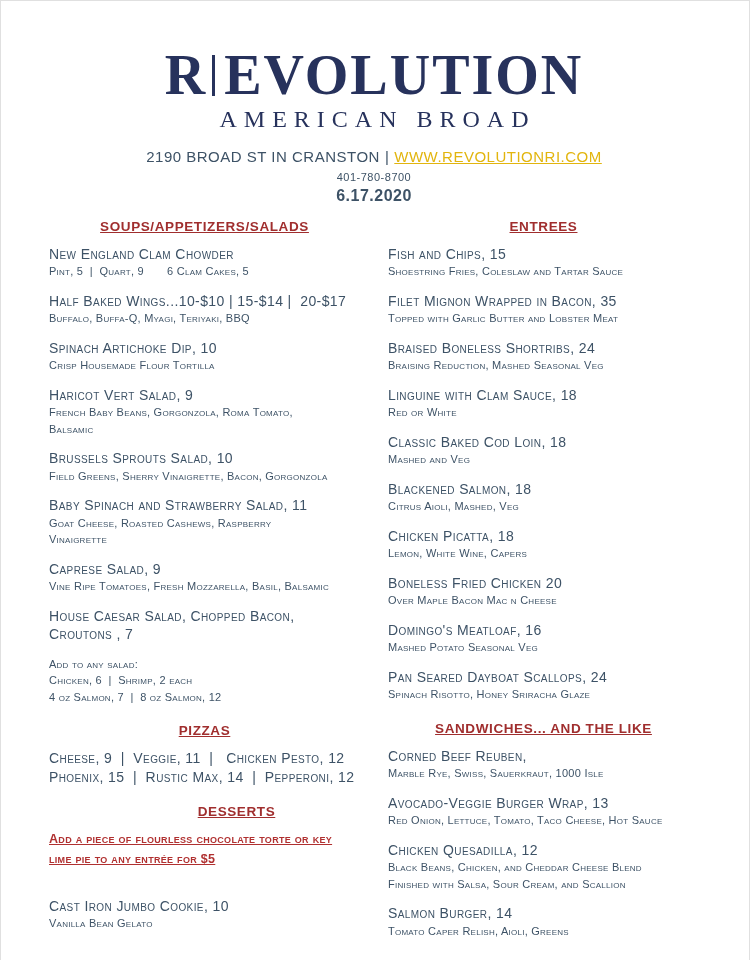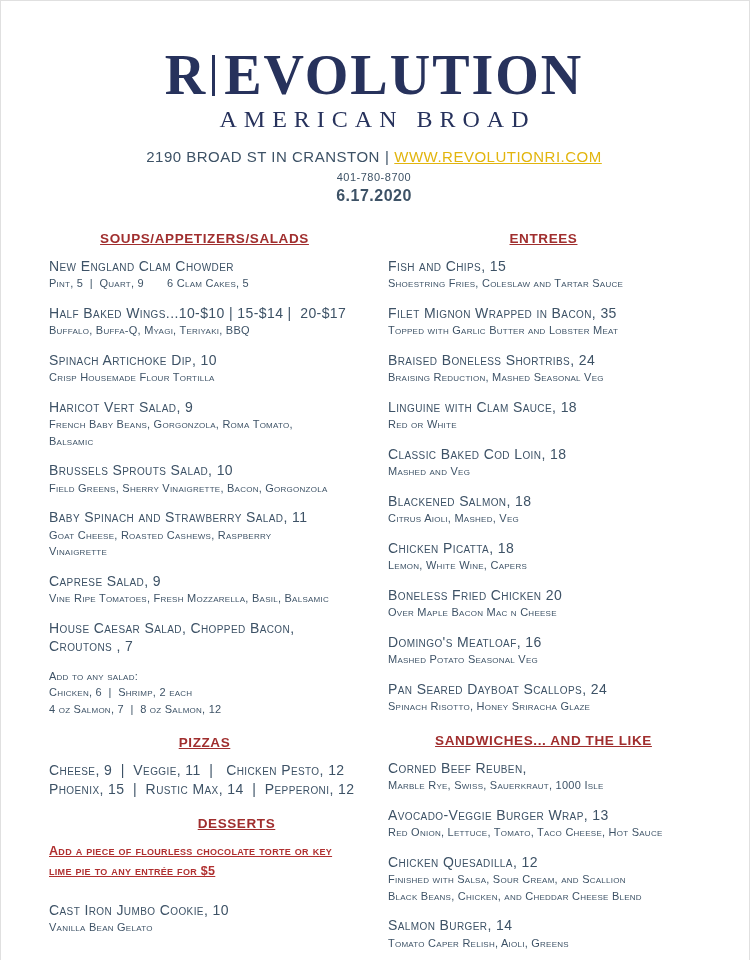--- a/index.html
+++ b/index.html
@@ -36,35 +36,35 @@
   .website-link{color:var(--link-gold);text-decoration:underline;cursor:pointer;}
   .phone{font-size:11px;letter-spacing:0.5px;margin-top:6px;}
   .date{font-size:16px;font-weight:bold;letter-spacing:0.5px;margin-top:4px;}
   .columns{display:flex;gap:28px;padding-top:12px;}
   .col{flex:1;min-width:0;}
   .section-heading{
     color:var(--heading-red);font-size:13.5px;font-weight:bold;
     text-decoration:underline;text-align:center;letter-spacing:0.6px;
     margin:18px 0 11px 0;
   }
-  .menu-section:first-child .section-heading{margin-top:14px;}
+  .menu-section:first-child .section-heading{margin-top:2px;}
   .section-heading.left-align{text-align:center;padding-left:64px;}
   .menu-item{margin-bottom:12px;}
   .item-name{
     font-size:14px;font-variant:small-caps;letter-spacing:0.4px;
     line-height:1.32;color:var(--navy);white-space:pre-wrap;
   }
   .item-desc{
     font-size:11px;font-variant:small-caps;letter-spacing:0.25px;
     line-height:1.5;color:var(--navy);white-space:pre-wrap;
   }
   .menu-note{
     color:var(--note-red);font-weight:bold;font-size:12.5px;
     font-variant:small-caps;letter-spacing:0.3px;line-height:1.55;
-    margin-bottom:20px;
+    margin-bottom:28px;
   }
   .note-line{text-decoration:underline;white-space:pre-wrap;}
 </style>
 </head>
 <body>
 
 <div class="page">
   <header>
     <div class="logo"><span>R</span><span class="logo-bar"></span><span>EVOLUTION</span></div>
     <div class="logo-sub">AMERICAN BROAD</div>
@@ -197,22 +197,22 @@
             <div class="menu-item">
               <div class="item-name">Corned Beef Reuben,</div>
               <div class="item-desc">Marble Rye, Swiss, Sauerkraut, 1000 Isle</div>
             </div>
             <div class="menu-item">
               <div class="item-name">Avocado-Veggie Burger Wrap, 13</div>
               <div class="item-desc">Red Onion, Lettuce, Tomato, Taco Cheese, Hot Sauce</div>
             </div>
             <div class="menu-item">
               <div class="item-name">Chicken Quesadilla, 12</div>
+              <div class="item-desc">Black Beans, Chicken, and Cheddar Cheese Blend</div>
               <div class="item-desc">Finished with Salsa, Sour Cream, and Scallion</div>
-              <div class="item-desc">Black Beans, Chicken, and Cheddar Cheese Blend</div>
             </div>
             <div class="menu-item">
               <div class="item-name">Salmon Burger, 14</div>
               <div class="item-desc">Tomato Caper Relish, Aioli, Greens</div>
             </div>
           </div>
   </div>
 </section>
   </main>
 </div>

